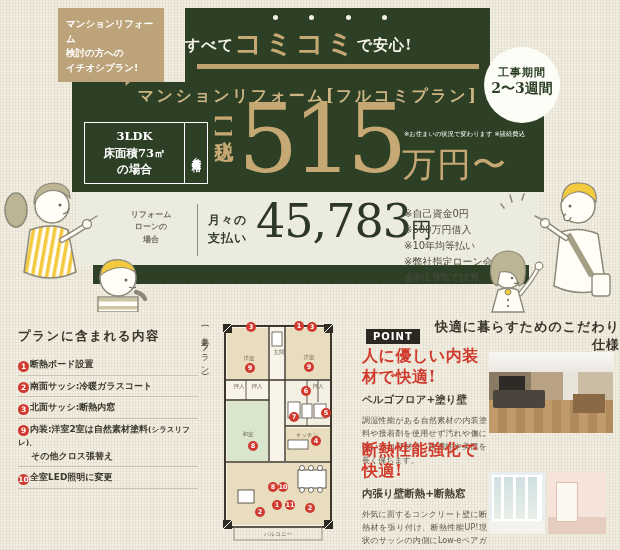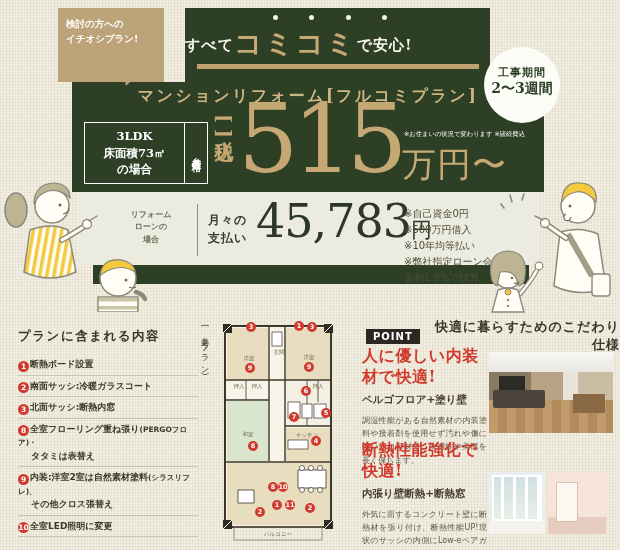--- a/index.html
+++ b/index.html
@@ -109,20 +109,21 @@
       <span>すべて</span><span class="emph">コミコミ</span><span>で安心!</span>
     </div>
     <div class="abs catch-bar"></div>
   </div>
 
   <div class="abs green-main"></div>
   <div class="abs band"></div>
   <div class="abs green-strip"></div>
 
   <div class="abs ribbon">
+    <div>マンションリフォーム</div>
     <div>検討の方への</div>
     <div>イチオシプラン!</div>
   </div>
 
   <div class="abs plan-title serif">マンションリフォーム[フルコミプラン]</div>
 
   <div class="abs period-badge serif">
     <div class="l1">工事期間</div>
     <div class="l2">2〜3週間</div>
   </div>
@@ -233,24 +234,20 @@
     <div class="pc-title">プランに含まれる内容</div>
     <div class="pc-list">
       <div class="pc-row">
         <span class="num">1</span><span>断熱ボード設置</span>
       </div>
       <div class="pc-row">
         <span class="num">2</span><span>南面サッシ:冷暖ガラスコート</span>
       </div>
       <div class="pc-row">
         <span class="num">3</span><span>北面サッシ:断熱内窓</span>
-      </div>
-      <div class="pc-row">
-        <span class="num">8</span><span>全室フローリング重ね張り</span><span class="pc-small">(PERGOフロア)・</span>
-        <div class="pc-line2">タタミは表替え</div>
       </div>
       <div class="pc-row">
         <span class="num">9</span><span>内装:洋室2室は自然素材塗料</span><span class="pc-small">(シラスリフレ)、</span>
         <div class="pc-line2">その他クロス張替え</div>
       </div>
       <div class="pc-row">
         <span class="num">10</span><span>全室LED照明に変更</span>
       </div>
 
     </div>

